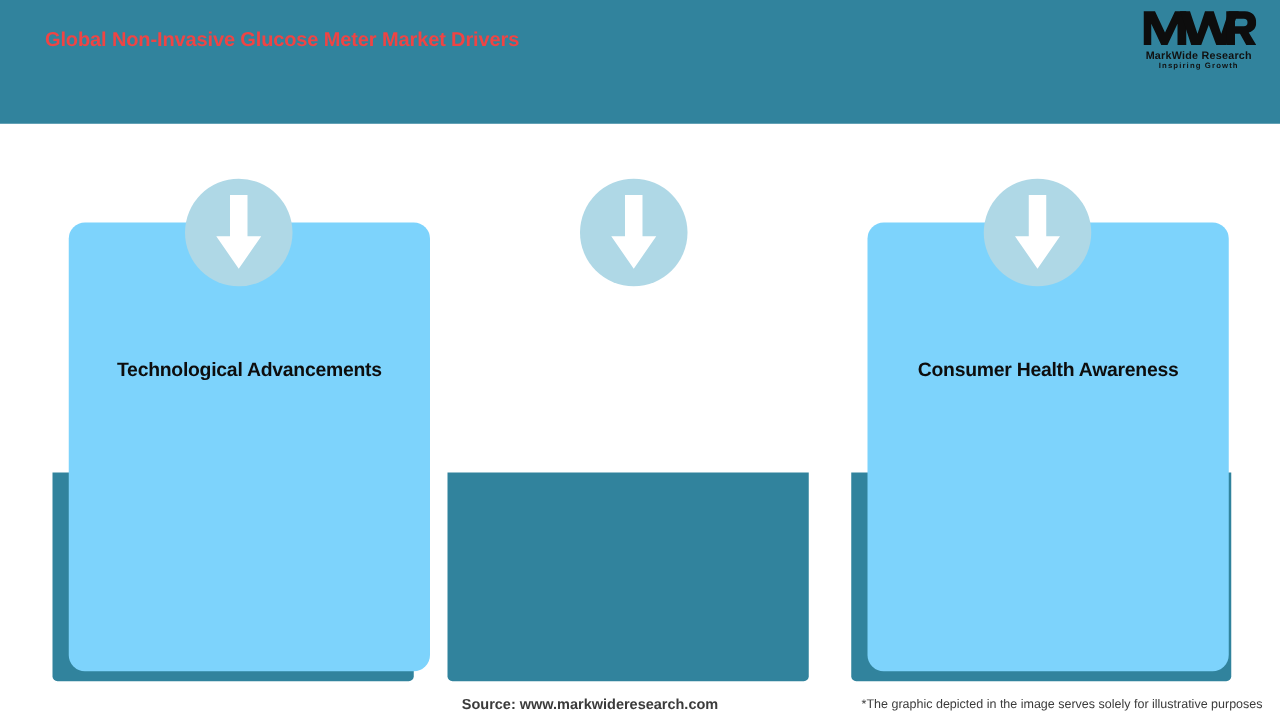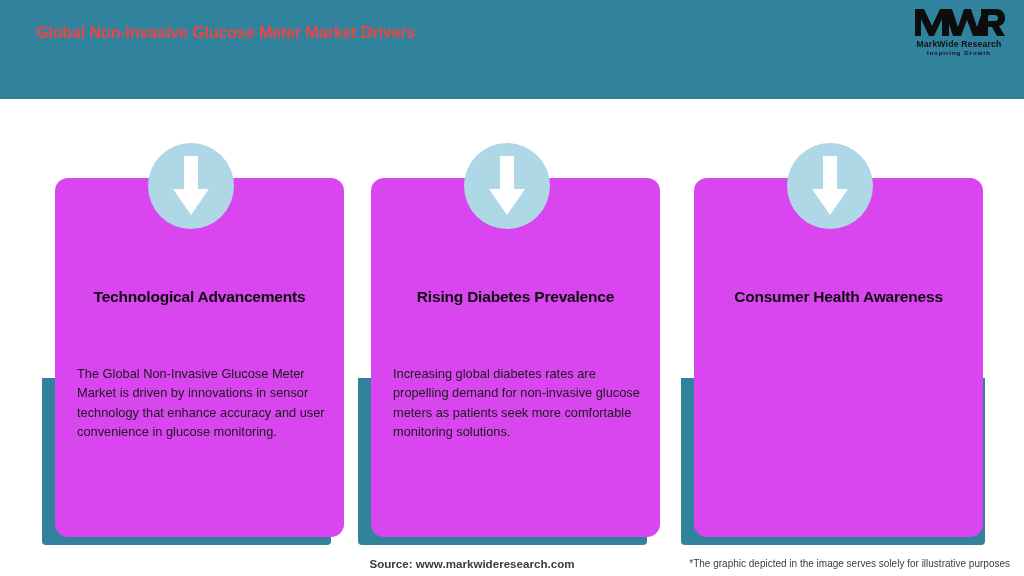--- a/index.html
+++ b/index.html
@@ -94,21 +94,21 @@
     border-radius: 0 0 4px 4px;
   }
   .card-wrap.c2 .card-backing { width: 304px; }
 
   .card {
     position: absolute;
     left: 13px;
     top: 35px;
     width: 289px;
     height: 359px;
-    background: #d946ef;
+    background: #7dd3fc;
     border-radius: 13px;
   }
 
   .card-title {
     position: absolute;
     left: 0;
     top: 110px;
     width: 289px;
     text-align: center;
     font-size: 15.5px;
@@ -186,35 +186,30 @@
       </g>
     </svg>
     <span class="logo-name">MarkWide Research</span>
     <span class="logo-tag">Inspiring Growth</span>
   </div>
 
   <div class="card-wrap c0">
     <div class="card-backing"></div>
     <div class="card">
       <div class="card-title">Technological Advancements</div>
-      <div class="card-body">The Global Non-Invasive Glucose Meter Market is driven by innovations in sensor technology that enhance accuracy and user convenience in glucose monitoring.</div>
     </div>
     <div class="arrow-badge">
       <svg viewBox="0 0 38 61">
         <polygon points="12,0 26,0 26,33 37,33 19,59 1,33 12,33" fill="#FFFFFF"></polygon>
       </svg>
     </div>
   </div>
 
   <div class="card-wrap c1">
     <div class="card-backing"></div>
-    <div class="card">
-      <div class="card-title">Rising Diabetes Prevalence</div>
-      <div class="card-body">Increasing global diabetes rates are propelling demand for non-invasive glucose meters as patients seek more comfortable monitoring solutions.</div>
-    </div>
     <div class="arrow-badge">
       <svg viewBox="0 0 38 61">
         <polygon points="12,0 26,0 26,33 37,33 19,59 1,33 12,33" fill="#FFFFFF"></polygon>
       </svg>
     </div>
   </div>
 
   <div class="card-wrap c2">
     <div class="card-backing"></div>
     <div class="card">

